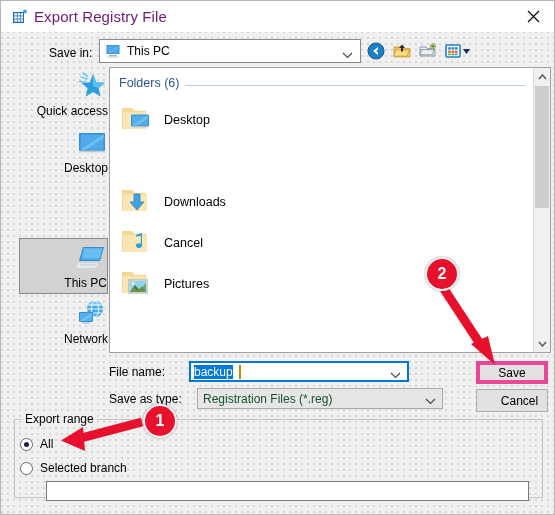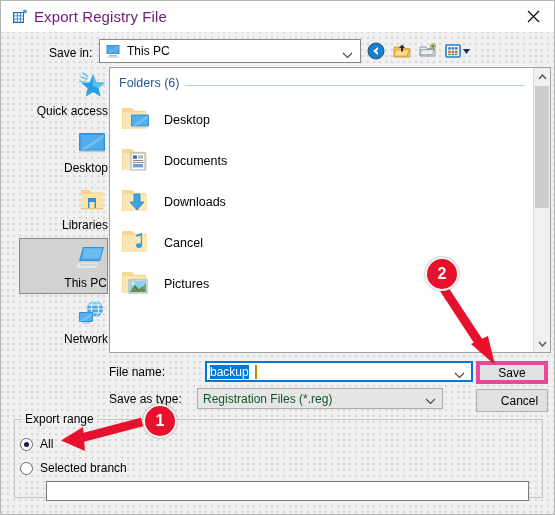--- a/index.html
+++ b/index.html
@@ -212,22 +212,22 @@
   }
 
   
   .fn-label {
     position: absolute;
     left: 108px; top: 364px;
     font-size: 12px;
   }
   .fn-combo {
     position: absolute;
-    left: 204px; top: 360px;
-    width: 268px; height: 21px;
+    left: 188px; top: 360px;
+    width: 220px; height: 21px;
     background: #fff;
     border: 2px solid #0078d7;
     box-sizing: border-box;
   }
   .fn-combo .val {
     position: absolute;
     left: 3px; top: 2px;
     font-size: 12px;
     background: #0078d7;
     color: #fff;
@@ -482,32 +482,20 @@
           <rect x="3" y="6" width="26" height="18" rx="1" fill="#2f8fd8"></rect>
           <rect x="4.4" y="7.4" width="23.2" height="15.2" fill="#50aaec"></rect>
           <path d="M4.4 22.6 L27.6 7.4 L27.6 11 L10 22.6 Z" fill="#86cdf5" opacity=".6"></path>
           <rect x="4.4" y="23.4" width="23.2" height="1.6" fill="#b9c9d4"></rect>
           <rect x="5.6" y="25.4" width="20.8" height="1" fill="#dbe3e9"></rect>
         </svg>
       </span>
       <span class="lbl">Desktop</span>
     </div>
 
-    <div class="place" style="top:114px;">
-      <span class="ic">
-        <svg width="32" height="32" viewBox="0 0 32 32">
-          <path d="M5 6 h8 l2 2.4 h12 V25 H5 Z" fill="#f3d08a"></path>
-          <path d="M5 9.4 h22 V25 H5 Z" fill="#fae2ab"></path>
-          <rect x="12" y="14" width="8" height="11" fill="#2f8fd8"></rect>
-          <rect x="13.4" y="18" width="5.2" height="7" fill="#fae2ab"></rect>
-          <rect x="5" y="24" width="22" height="1.4" fill="#e7c57c"></rect>
-        </svg>
-      </span>
-      <span class="lbl">Libraries</span>
-    </div>
 
     <div class="place selected" style="top:171px;">
       <span class="ic">
         <svg width="32" height="32" viewBox="0 0 32 32">
           <path d="M8 5 L29 5 L25 19 L4 19 Z" fill="#2f8fd8"></path>
           <path d="M9 6.2 L27.6 6.2 L24.2 17.8 L5.6 17.8 Z" fill="#57b0ee"></path>
           <path d="M9 6.2 L27.6 6.2 L24.6 16 L8 16 Z" fill="#7fc8f4" opacity=".5"></path>
           <path d="M3 21 L23 21 L21 26 L1 26 Z" fill="#d6e2ea"></path>
           <path d="M4 21.8 L22 21.8 L20.4 25.2 L2.4 25.2 Z" fill="#eef3f7"></path>
           <g stroke="#b9c8d3" stroke-width=".7">
@@ -555,40 +543,20 @@
           <path d="M3 7.2 h24 V24 H3 Z" fill="#fbe6b5"></path>
           <rect x="11" y="9.5" width="18" height="12" rx="1" fill="#2f8fd8"></rect>
           <rect x="12" y="10.5" width="16" height="10" fill="#54ade9"></rect>
           <path d="M12 20.5 L28 10.5 L28 13 L17 20.5 Z" fill="#8acff6" opacity=".6"></path>
           <rect x="12" y="21.2" width="16" height="1.3" fill="#bac9d3"></rect>
         </svg>
       </span>
       <span class="fname">Desktop</span>
     </div>
 
-    <div class="folder-item" style="top:73px;">
-      <span class="fico">
-        <svg width="34" height="30" viewBox="0 0 34 30">
-          <path d="M2 3 h10 l2.4 2.8 H26 V24 H2 Z" fill="#f5d694"></path>
-          <path d="M3 7.2 h24 V24 H3 Z" fill="#fbe6b5"></path>
-          <rect x="11" y="7" width="14" height="17" fill="#ffffff" stroke="#9aa5ad" stroke-width=".9"></rect>
-          <g fill="#3a6fb0">
-            <rect x="13" y="9.4" width="4" height="3.4"></rect>
-          </g>
-          <g fill="#777">
-            <rect x="18" y="9.6" width="5" height=".9"></rect>
-            <rect x="18" y="11.4" width="5" height=".9"></rect>
-            <rect x="13" y="14" width="10" height=".9"></rect>
-            <rect x="13" y="16" width="10" height=".9"></rect>
-          </g>
-          <rect x="13" y="18" width="10" height="3.4" fill="#6b9ed0"></rect>
-        </svg>
-      </span>
-      <span class="fname">Documents</span>
-    </div>
 
     <div class="folder-item" style="top:114px;">
       <span class="fico">
         <svg width="34" height="30" viewBox="0 0 34 30">
           <path d="M2 3 h10 l2.4 2.8 H26 V24 H2 Z" fill="#f5d694"></path>
           <path d="M3 7.2 h24 V24 H3 Z" fill="#fbe6b5"></path>
           <path d="M14 7 h6 v8 h4 l-7 8 l-7 -8 h4 Z" fill="#3fa3e4" stroke="#2b86c6" stroke-width=".8"></path>
         </svg>
       </span>
       <span class="fname">Downloads</span>

